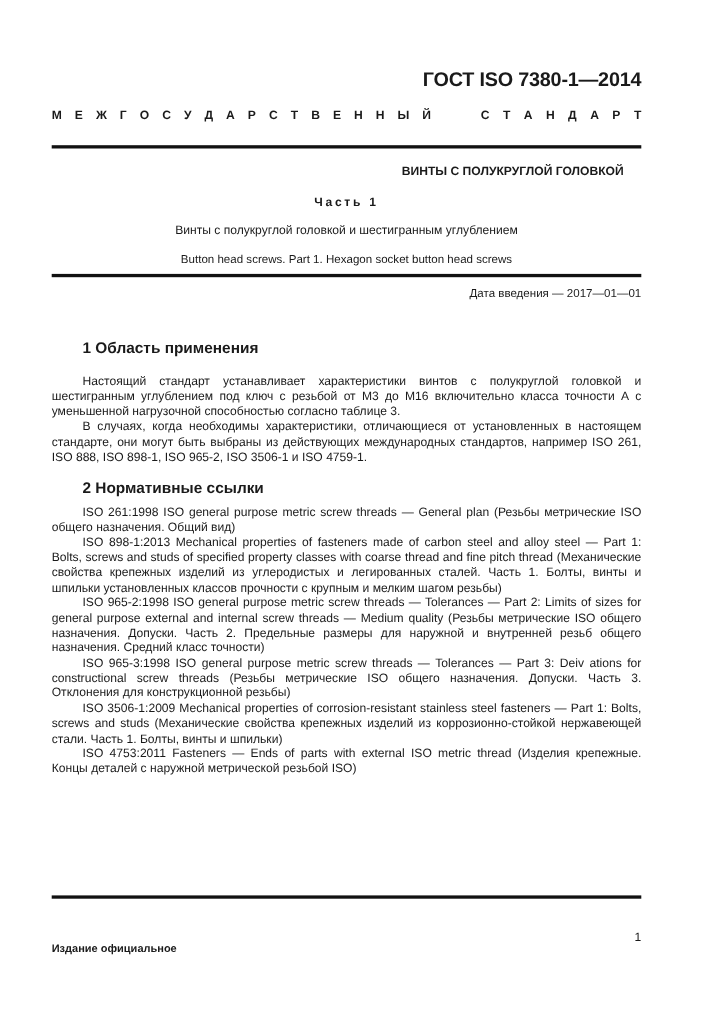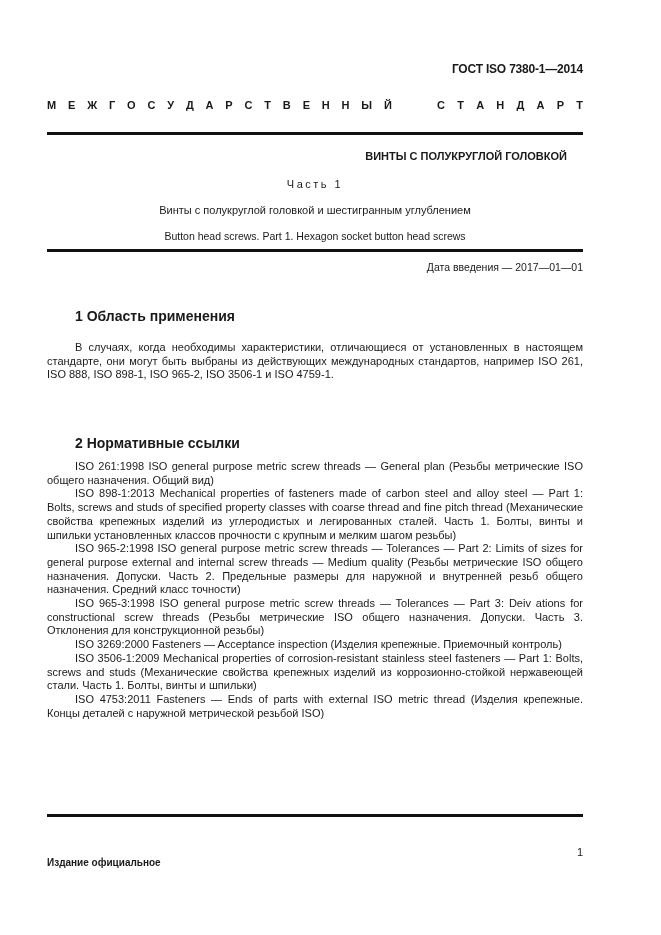--- a/index.html
+++ b/index.html
@@ -1,30 +1,30 @@
 <!DOCTYPE html>
 <html><head>
 <meta charset="utf-8">
 <style>
   html, body { margin: 0; padding: 0; background: #ffffff; }
   body { width: 661px; height: 935px; position: relative; overflow: hidden; color: #1a1a1a;
          font-family: "Liberation Sans", "DejaVu Sans", sans-serif; }
   .page { position: absolute; left: 47px; top: 0; width: 536px; }
-  .gost-code { position: absolute; right: 0; top: 62px; font-weight: bold; font-size: 12px; letter-spacing: -0.2px; }
+  .gost-code { position: absolute; right: 0; top: 62px; font-weight: bold; font-size: 18px; letter-spacing: -0.2px; }
   .interstate { position: absolute; left: 0; right: 0; top: 99px; font-weight: bold; font-size: 11px;
                 display: flex; justify-content: space-between; }
   .interstate .w { display: flex; justify-content: space-between; }
   .interstate .w1 { width: 345px; }
   .interstate .w2 { width: 146px; }
   .rule { position: absolute; left: 0; right: 0; height: 3px; background: #111; }
   .r1 { top: 132px; }
   .r2 { top: 249px; }
   .r3 { top: 814px; }
   .title-main { position: absolute; left: 0; right: 16px; top: 150px; text-align: right; font-weight: bold; font-size: 11px; }
-  .title-part { position: absolute; left: 0; right: 0; top: 178px; text-align: center; font-weight: normal; font-size: 11px; letter-spacing: 2.5px; }
+  .title-part { position: absolute; left: 0; right: 0; top: 178px; text-align: center; font-weight: bold; font-size: 11px; letter-spacing: 2.5px; }
   .title-sub { position: absolute; left: 0; right: 0; top: 204px; text-align: center; font-weight: normal; font-size: 11px; }
   .title-en { position: absolute; left: 0; right: 0; top: 230px; text-align: center; font-size: 10.5px; }
   .intro-date { position: absolute; right: 0; top: 261px; font-weight: normal; font-size: 10.5px; margin-left: 24px; }
   .h1 { position: absolute; left: 28px; font-weight: bold; font-size: 14px; }
   .h1.s1 { top: 308px; }
   .h1.s2 { top: 435px; }
   .body { position: absolute; left: 0; width: 536px; font-size: 11px; line-height: 13.7px; text-align: justify; }
   .body p { margin: 0; text-indent: 28px; }
   .b1 { top: 341px; }
   .b2 { top: 460px; }
@@ -76,30 +76,30 @@
   <div class="title-part">Часть 1</div>
   <div class="title-sub">Винты с полукруглой головкой и шестигранным углублением</div>
   <div class="title-en">Button head screws. Part 1. Hexagon socket button head screws</div>
 
   <div class="rule r2"></div>
 
   <div class="intro-date">Дата введения — 2017—01—01</div>
 
   <div class="h1 s1">1  Область применения</div>
   <div class="body b1">
+    <p>Настоящий стандарт устанавливает характеристики винтов с полукруглой головкой и шестигранным углублением под ключ с резьбой от М3 до М16 включительно класса точности А с уменьшенной нагрузочной способностью согласно таблице 3.</p>
     <p>В случаях, когда необходимы характеристики, отличающиеся от установленных в настоящем стандарте, они могут быть выбраны из действующих международных стандартов, например ISO 261, ISO 888, ISO 898-1, ISO 965-2, ISO 3506-1 и ISO 4759-1.</p>
   </div>
 
   <div class="h1 s2">2  Нормативные ссылки</div>
   <div class="body b2">
     <p>ISO 261:1998  ISO general purpose metric screw threads —  General plan (Резьбы метрические ISO общего назначения. Общий вид)</p>
     <p>ISO 898-1:2013  Mechanical properties of fasteners made of carbon steel and alloy steel —  Part 1: Bolts, screws and studs of specified property classes with coarse thread and fine pitch thread (Механические свойства крепежных изделий из углеродистых и легированных сталей. Часть 1. Болты, винты и шпильки установленных классов прочности с крупным и мелким шагом резьбы)</p>
     <p>ISO 965-2:1998  ISO general purpose metric screw threads — Tolerances — Part 2: Limits of sizes for general purpose external and internal screw threads — Medium quality (Резьбы метрические ISO общего назначения. Допуски. Часть 2. Предельные размеры для наружной и внутренней резьб общего назначения. Средний класс точности)</p>
     <p>ISO 965-3:1998  ISO general purpose metric screw threads — Tolerances — Part 3: Deiv ations for constructional screw threads (Резьбы метрические ISO общего назначения. Допуски. Часть 3. Отклонения для конструкционной резьбы)</p>
-    <p>ISO 3269:2000  Fasteners — Acceptance inspection (Изделия крепежные. Приемочный контроль)</p>
     <p>ISO 3506-1:2009  Mechanical properties of corrosion-resistant stainless steel fasteners — Part 1: Bolts, screws and studs (Механические свойства крепежных изделий из коррозионно-стойкой нержавеющей стали. Часть 1. Болты, винты и шпильки)</p>
     <p>ISO 4753:2011  Fasteners — Ends of parts with external ISO metric thread (Изделия крепежные. Концы деталей с наружной метрической резьбой ISO)</p>
   </div>
 
   <div class="rule r3"></div>
   <div class="footer-label">Издание официальное</div>
   <div class="page-num">1</div>
 </div>
 
 </body></html>

